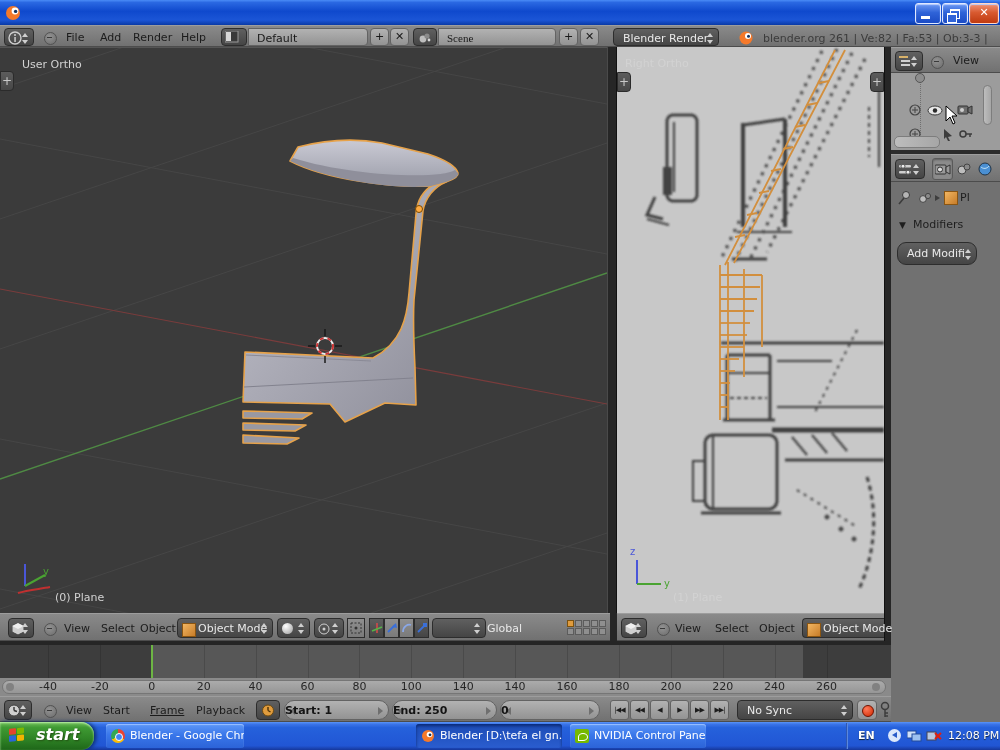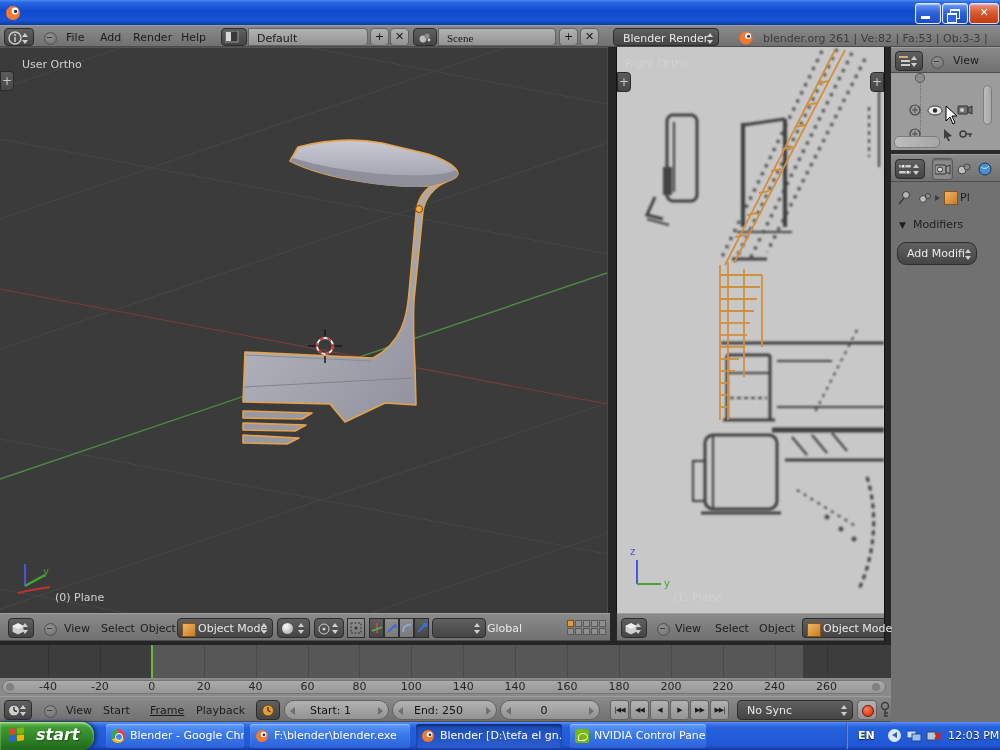--- a/index.html
+++ b/index.html
@@ -26,21 +26,21 @@
   .dk{background:linear-gradient(180deg,#606060,#454545);border:1px solid #2d2d2d;border-radius:4px;color:#e9e9e9;box-sizing:border-box;}
   .lt{background:linear-gradient(180deg,#b2b2b2,#939393);border:1px solid #636363;border-radius:4px;color:#191919;box-sizing:border-box;}
   .pill{border-radius:10px;}
   .colps{width:11px;height:11px;border-radius:50%;border:1px solid #525252;background:radial-gradient(circle at 40% 35%,#939393,#6c6c6c);}
   .colps:before{content:"";position:absolute;left:2px;top:4px;width:5px;height:1px;background:#3a3a3a;}
   .ud{position:absolute;right:4px;top:4px;width:7px;height:11px;}
   .ud:before{content:"";position:absolute;left:0;top:0;border-left:3.5px solid transparent;border-right:3.5px solid transparent;border-bottom:4px solid #cfcfcf;}
   .ud:after{content:"";position:absolute;left:0;bottom:0;border-left:3.5px solid transparent;border-right:3.5px solid transparent;border-top:4px solid #cfcfcf;}
   .larr{position:absolute;left:5px;top:6px;border-top:4px solid transparent;border-bottom:4px solid transparent;border-right:5px solid #6f6f6f;}
   .rarr{position:absolute;right:5px;top:6px;border-top:4px solid transparent;border-bottom:4px solid transparent;border-left:5px solid #6f6f6f;}
-  .fieldtxt{position:absolute;left:0;right:12px;top:3px;text-align:center;color:#141414;}
+  .fieldtxt{position:absolute;left:0;right:12px;top:3px;text-align:left;color:#141414;font-weight:bold;}
   
   .vp-left{left:0;top:47px;width:607px;height:566px;background:#3b3b3b;overflow:hidden;}
   .vp-divider{left:607px;top:47px;width:10px;height:566px;background:#262626;border-left:1px solid #4a4a4a;border-right:1px solid #111;box-sizing:border-box;}
   .vp-right{left:617px;top:47px;width:267px;height:566px;background:#c8c8c8;overflow:hidden;}
   .side-border{left:884px;top:47px;width:7px;height:675px;background:#262626;border-left:1px solid #111;box-sizing:border-box;}
   .vplabel{color:#d2d2d2;font-size:11px;}
   .plustab{width:14px;height:20px;background:linear-gradient(180deg,#5c5c5c,#474747);border:1px solid #2b2b2b;border-radius:0 4px 4px 0;color:#c9c9c9;text-align:center;line-height:18px;font-size:12px;box-sizing:border-box;}
   .plustab.rightside{border-radius:4px 0 0 4px;}
   
   .sidebar{left:891px;top:47px;width:109px;height:675px;background:#717171;}
@@ -627,30 +627,20 @@
           <i style="background:#f4b400;"></i>
       </span>
       <span class="abs start-label">start</span>
     </div>
     <div class="abs taskbt taskbtn" style="left:106px;width:138px;">
       <span class="ticon" style="border-radius:50%;background:conic-gradient(#ea4335 0 33%,#fbbc05 0 66%,#34a853 0 100%);">
           <span style="position:absolute;left:4px;top:4px;width:6px;height:6px;border-radius:50%;background:#4285f4;border:1px solid #fff;"></span>
         </span>
       <span>Blender - Google Chr...</span>
     </div>
-    <div class="abs taskbtn" style="left:250px;width:160px;">
-      <span class="ticon">
-          <svg width="14" height="14">
-            <circle cx="7" cy="7" r="6" fill="#f5792a"></circle>
-            <circle cx="8.5" cy="5.5" r="2.8" fill="#fff"></circle>
-            <circle cx="9" cy="5.8" r="1.4" fill="#16335f"></circle>
-          </svg>
-        </span>
-      <span>F:\blender\blender.exe</span>
-    </div>
     <div class="abs taskbtn active" style="left:416px;width:146px;">
       <span class="ticon">
           <svg width="14" height="14">
             <circle cx="7" cy="7" r="6" fill="#f5792a"></circle>
             <circle cx="8.5" cy="5.5" r="2.8" fill="#fff"></circle>
             <circle cx="9" cy="5.8" r="1.4" fill="#16335f"></circle>
           </svg>
         </span>
       <span>Blender [D:\tefa el gn...</span>
     </div>
@@ -667,20 +657,20 @@
     </div>
     <svg class="abs" style="left:907px;top:7px;" width="15" height="14">
         <rect x="0" y="2" width="9" height="7" fill="#cfe0f8" stroke="#234a9a"></rect>
         <rect x="5" y="5" width="9" height="7" fill="#9cc0f0" stroke="#234a9a"></rect>
       </svg>
     <svg class="abs" style="left:926px;top:7px;" width="16" height="14">
         <rect x="1" y="3" width="9" height="8" fill="#b8c8e0" stroke="#445"></rect>
         <line x1="9" y1="4" x2="15" y2="10" stroke="#e02010" stroke-width="2"></line>
         <line x1="15" y1="4" x2="9" y2="10" stroke="#e02010" stroke-width="2"></line>
       </svg>
-    <span class="abs traytxt" style="left:948px;top:7px;">12:03 PM</span>
+    <span class="abs traytxt" style="left:948px;top:7px;">12:08 PM</span>
   </div>
 
   <svg class="abs cursor-svg" style="left:945px;top:105px;z-index:99;" width="14" height="20">
     <polygon points="1,1 1,16 5,12 8,19 10,18 7,11 12,11" fill="#fff" stroke="#000" stroke-width="1"></polygon>
   </svg>
 
 </div>
 
 </body></html>

